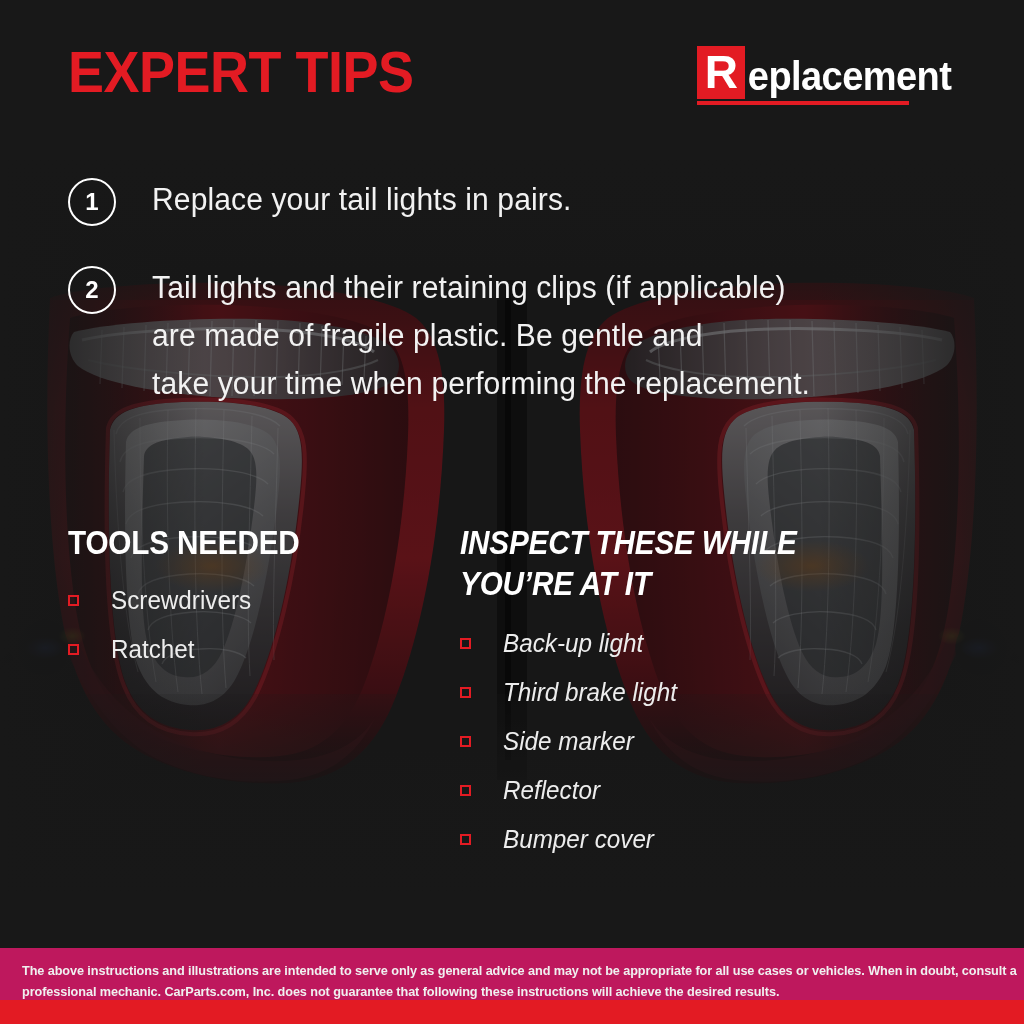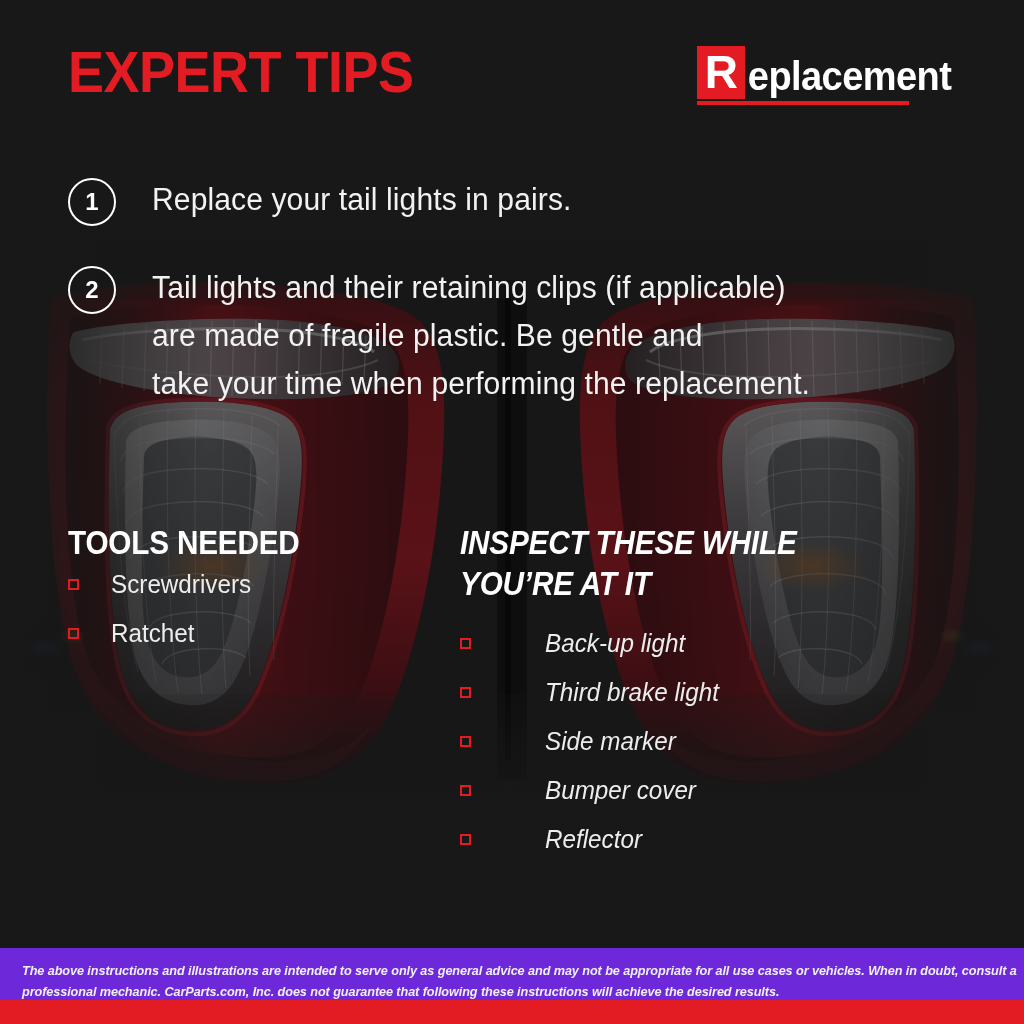--- a/index.html
+++ b/index.html
@@ -127,49 +127,48 @@
     color:#ffffff;
     font-size:33px;
     line-height:41px;
     font-weight:700;
     letter-spacing:-0.2px;
     font-family:"Liberation Sans Narrow","Liberation Sans", sans-serif;
     transform:scaleX(0.9); transform-origin:left top;
     white-space:pre-line;
   }
 
-  .check-list { margin-top:8px; list-style:none; }
+  .check-list { margin-top:24px; list-style:none; }
   .check-list li {
     display:flex; align-items:center;
     margin-bottom:22px;
   }
   .check-box {
     flex:0 0 auto;
     width:11px; height:11px;
     border:2px solid #e31b23;
     background:transparent;
     margin-right:32px;
   }
   .check-label {
     color:#ededed;
     font-size:25px;
     line-height:27px;
     font-weight:400;
     font-family:"Liberation Sans Narrow","Liberation Sans", sans-serif;
     transform:scaleX(0.97); transform-origin:left center;
   }
   .col-inspect .check-list { margin-top:26px; }
-  .col-inspect .check-list li { margin-bottom:22px;gap:42px; }
+  .col-inspect .check-list li { margin-bottom:22px; }
 
   
   .footer {
     position:absolute; left:0; right:0; bottom:24px; top:948px;
-    background:#6d28d9;
+    background:#be185d;
     padding:12px 22px 0 22px;
-    font-style:italic;
   }
   .footer-text {
     color:#f0f0f0;
     font-size:13.5px;
     line-height:21px;
     font-weight:700;
     letter-spacing:-0.1px;
     font-family:"Liberation Sans Narrow","Liberation Sans", sans-serif;
     transform:scaleX(0.94); transform-origin:left top;
     width:1060px;
@@ -422,25 +421,25 @@
           <li>
             <span class="check-box"></span>
             <span class="check-label">Third brake light</span>
           </li>
           <li>
             <span class="check-box"></span>
             <span class="check-label">Side marker</span>
           </li>
           <li>
             <span class="check-box"></span>
+            <span class="check-label">Reflector</span>
+          </li>
+          <li>
+            <span class="check-box"></span>
             <span class="check-label">Bumper cover</span>
-          </li>
-          <li>
-            <span class="check-box"></span>
-            <span class="check-label">Reflector</span>
           </li>
         </ul>
       </div>
 
     </div>
 
     <div class="footer">
       <div class="footer-text">The above instructions and illustrations are intended to serve only as general advice and may not be appropriate for all use cases or vehicles. When in doubt, consult a professional mechanic. CarParts.com, Inc. does not guarantee that following these instructions will achieve the desired results.</div>
     </div>
 

